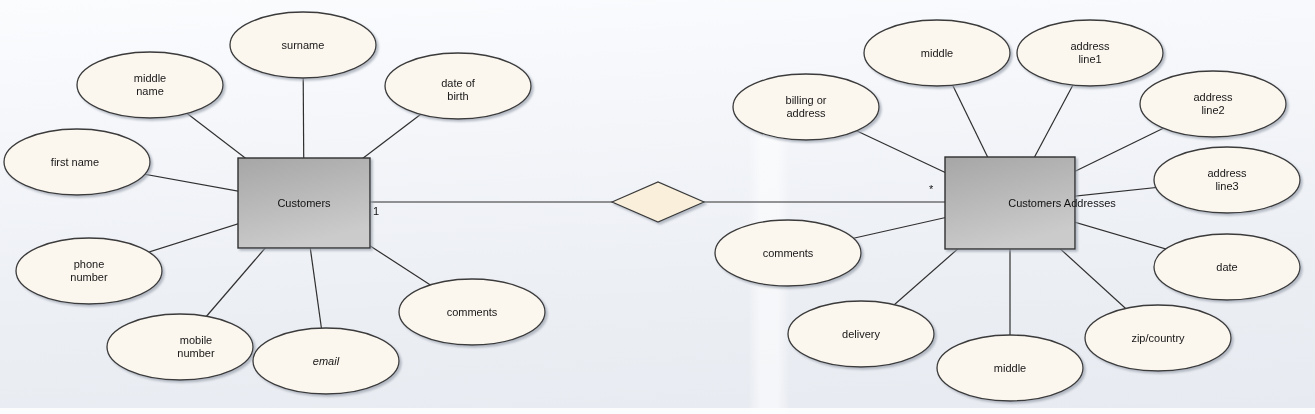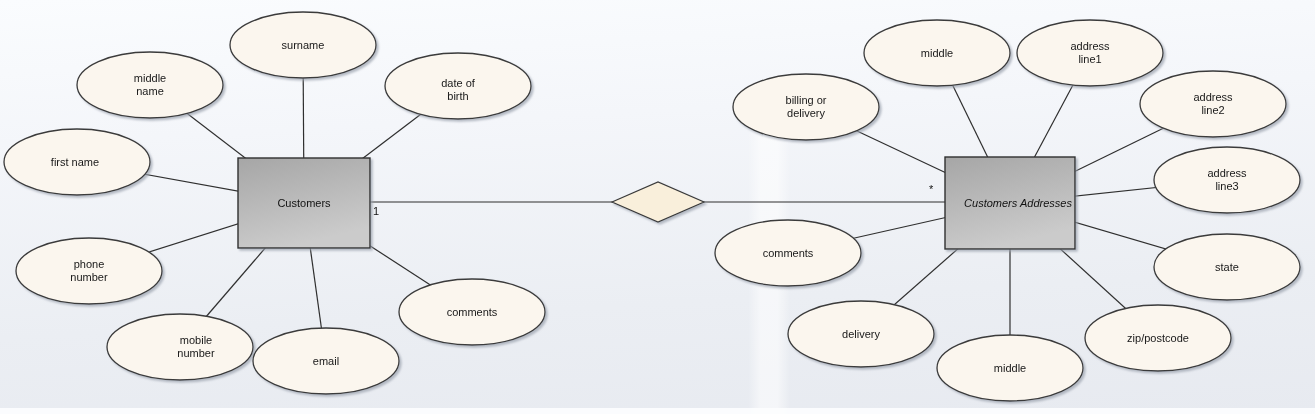--- a/index.html
+++ b/index.html
@@ -13,21 +13,21 @@
   .attr-label{
     position:absolute;width:120px;transform:translate(-50%,-50%);
     text-align:center;font-size:11px;line-height:13px;color:#181818;
     white-space:pre-line;pointer-events:none;
   }
   .ent-label{
     position:absolute;display:flex;align-items:center;justify-content:center;
     font-size:11px;color:#121212;pointer-events:none;
   }
   #ent-label-0{left:238px;top:158px;width:132px;height:90px;}
-  #ent-label-1{left:953px;top:157px;width:130px;height:92px;font-style:italic;}
+  #ent-label-1{left:997px;top:157px;width:130px;height:92px;}
   .card{position:absolute;font-size:11px;line-height:12px;color:#111;pointer-events:none;}
   #card-left{left:373px;top:205px;}
   #card-right{left:929px;top:183px;}
 </style>
 </head>
 <body>
 
 <div class="stage">
   <svg id="diagram-svg" width="1315" height="414" viewBox="0 0 1315 414">
       <defs>
@@ -96,33 +96,33 @@
     <span class="card" id="card-right">*</span>
     <div id="attr-labels">
         <div class="attr-label" style="left: 303px; top: 45px;">surname</div>
         <div class="attr-label" style="left: 150px; top: 85px;">middle
 name</div>
         <div class="attr-label" style="left: 75px; top: 162px;">first name</div>
         <div class="attr-label" style="left: 89px; top: 271px;">phone
 number</div>
         <div class="attr-label" style="left: 196px; top: 347px;">mobile
 number</div>
-        <div class="attr-label" style="left: 326px; top: 361px;">email</div>
+        <div class="attr-label" style="left: 326px; top: 361px; font-style: italic;">email</div>
         <div class="attr-label" style="left: 472px; top: 312px;">comments</div>
         <div class="attr-label" style="left: 458px; top: 80px; margin-top: 10px;">date of
 birth</div>
         <div class="attr-label" style="left: 806px; top: 107px;">billing or
-delivery</div>
+address</div>
         <div class="attr-label" style="left: 937px; top: 53px;">middle</div>
         <div class="attr-label" style="left: 1090px; top: 53px;">address
 line1</div>
         <div class="attr-label" style="left: 1213px; top: 104px;">address
 line2</div>
         <div class="attr-label" style="left: 1227px; top: 180px;">address
 line3</div>
-        <div class="attr-label" style="left: 1227px; top: 267px;">state</div>
-        <div class="attr-label" style="left: 1158px; top: 338px;">zip/postcode</div>
+        <div class="attr-label" style="left: 1227px; top: 267px;">date</div>
+        <div class="attr-label" style="left: 1158px; top: 338px;">zip/country</div>
         <div class="attr-label" style="left: 1010px; top: 368px;">middle</div>
         <div class="attr-label" style="left: 861px; top: 334px;">delivery</div>
         <div class="attr-label" style="left: 788px; top: 253px;">comments</div>
       </div>
   </div>
 </div>
 
 </body></html>

